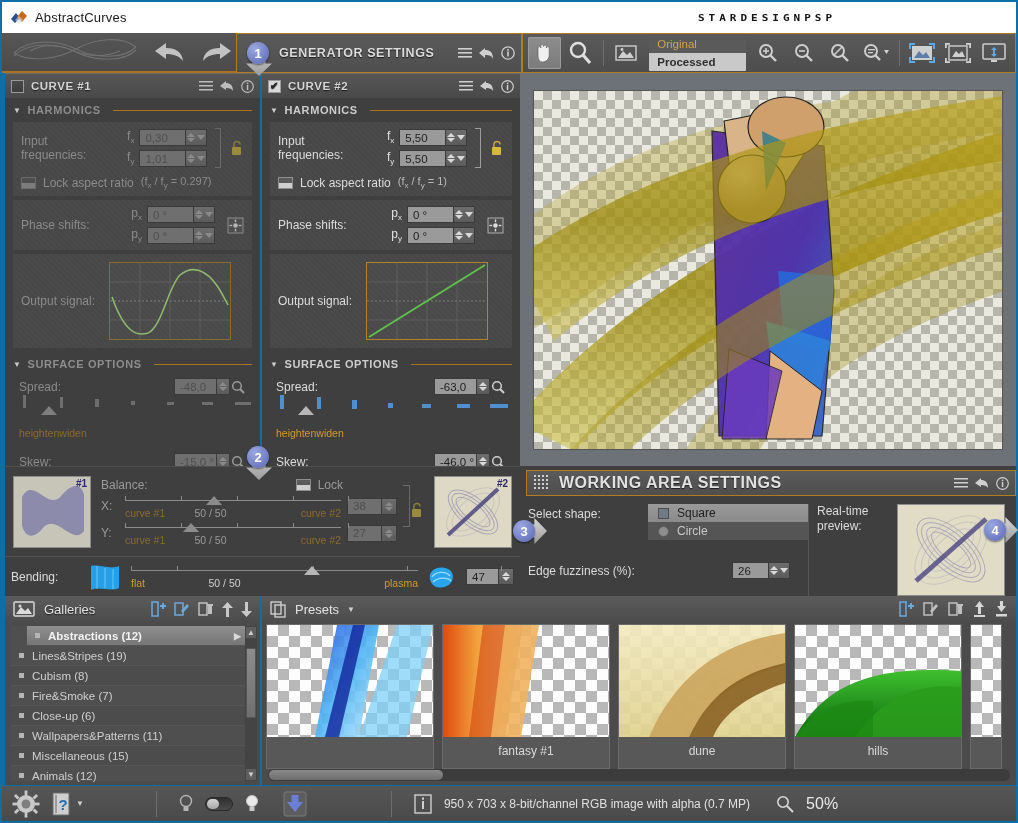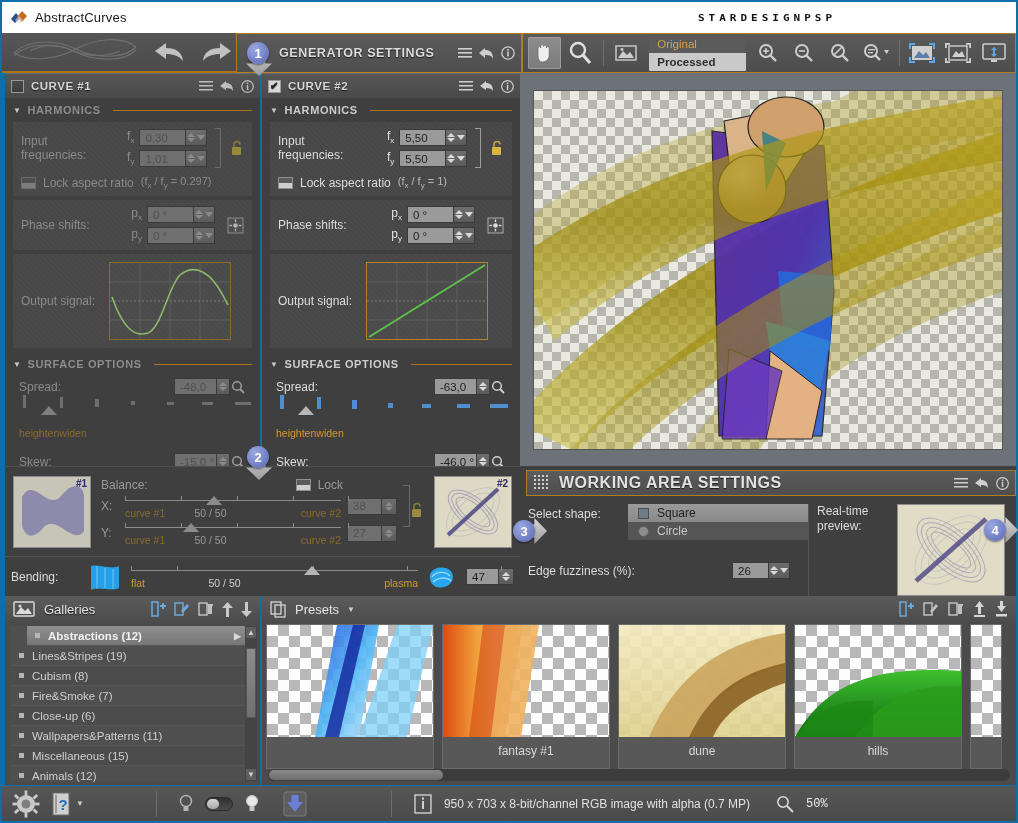--- a/index.html
+++ b/index.html
@@ -185,21 +185,21 @@
   .hscroll{ position:absolute; left:6px; right:6px; bottom:4px; height:12px; background:#3c3c3c; border-radius:6px;}
   .hthumb{ position:absolute; left:1px; top:1px; width:174px; height:10px; border-radius:5px;
            background:linear-gradient(#8a8a8a,#6d6d6d);}
 
   
   .statusbar{ position:absolute; left:2px; bottom:2px; width:1014px; height:36px;
     background:linear-gradient(#565656,#4a4a4a); display:flex; align-items:center; padding:0 10px; gap:12px;
     border-top:1px solid #0e6ea6;}
   .sbsep{ width:1px;height:26px;background:#6e6e6e;}
   .status-text{ font-size:12px; color:#e0e0e0;}
-  .zoomtxt{ font-size:12px;color:#e8e8e8;font-family:Liberation Mono, monospace;}
+  .zoomtxt{ font-size:16px;color:#e8e8e8;}
   .toggle-pill{ width:28px;height:14px;border-radius:7px;background:linear-gradient(#303030,#4c4c4c);
                 position:relative;border:1px solid #2a2a2a;}
   .toggle-pill::after{content:"";position:absolute;left:1px;top:1px;width:12px;height:10px;border-radius:5px;
                 background:linear-gradient(#d6d6d6,#a8a8a8);}
 
   
   .callout{ position:absolute; width:30px;height:30px; z-index:50; }
   .cbadge{ position:absolute; width:22px;height:22px;border-radius:50%;
     background:radial-gradient(circle at 35% 30%,#9aa8e0,#5a66b4);
     color:#fff; font-size:13px; font-weight:bold; display:flex;align-items:center;justify-content:center;
@@ -1088,21 +1088,21 @@
               <rect x="5.8" y="2.6" width="1.5" height="1.6" fill="#cfcfcf"></rect>
             </svg>
           </span>
       </span>
     </div>
 
     <div style="display:flex;padding:8px 8px 0 8px;">
       <div style="flex:1;">
         <div class="row" style="align-items:flex-start;">
           <span class="lbl" style="flex:1;padding-top:3px;">Select shape:</span>
-          <div style="width:180px;border-radius:16px;">
+          <div style="width:160px;border-radius:16px;">
             <div class="radio-opt sel">
               <span class="rsq"></span>
               <span>Square</span>
             </div>
             <div class="radio-opt uns">
               <span class="rdot"></span>
               <span>Circle</span>
             </div>
           </div>
         </div>

